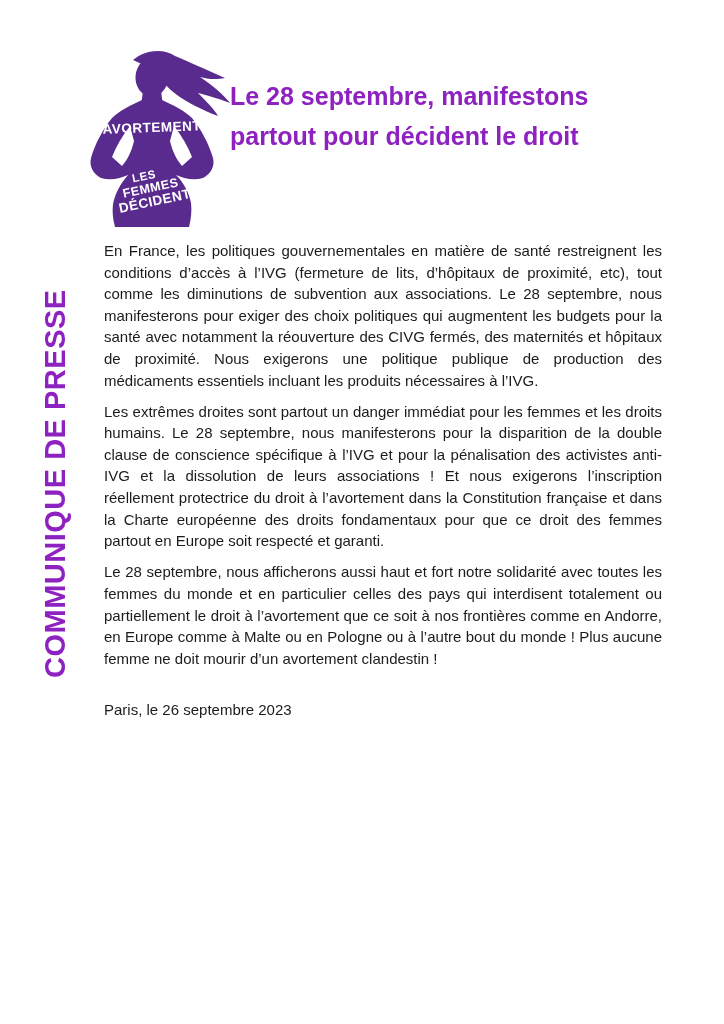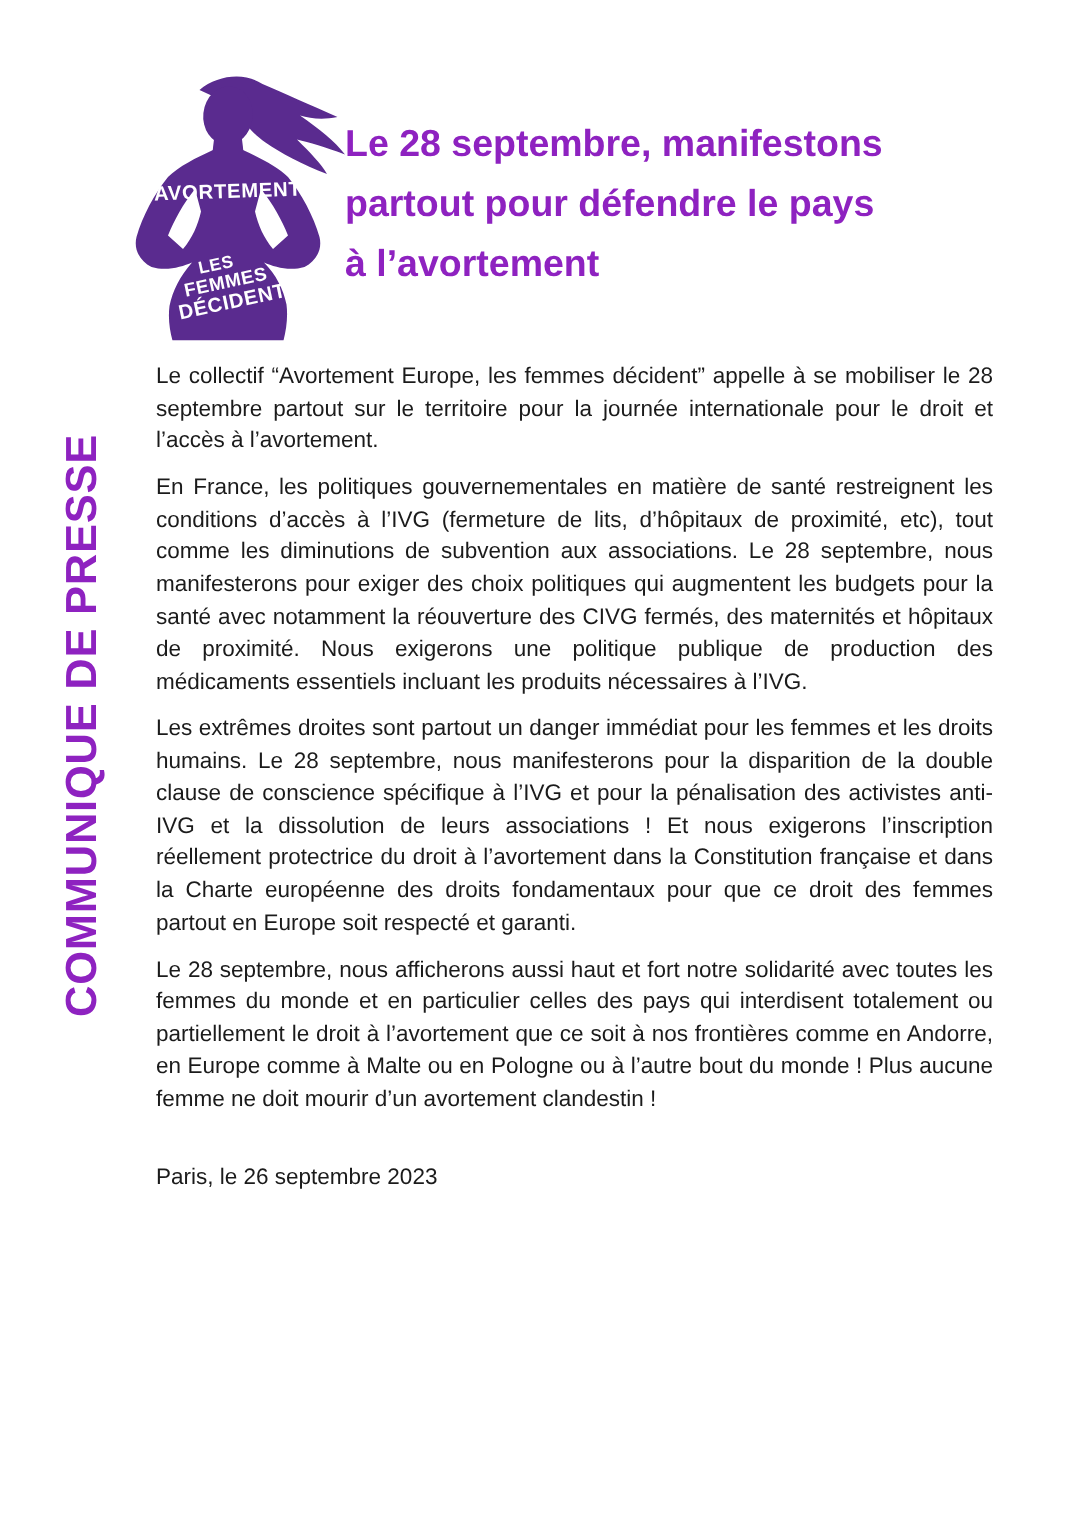--- a/index.html
+++ b/index.html
@@ -126,29 +126,27 @@
       <g transform="rotate(-12 78 140)" fill="#ffffff" text-anchor="middle">
         <text x="74" y="129" font-size="11.5">LES</text>
         <text x="78" y="142" font-size="12.5">FEMMES</text>
         <text x="82" y="156" font-size="13.5">DÉCIDENT!</text>
       </g>
     </svg>
   </div>
 
   <h1 class="title">
     <span class="title-line">Le 28 septembre, manifestons</span>
-    <span class="title-line">partout pour défendre le pays</span>
-    <span class="title-line">à l’avortement</span>
+    <span class="title-line">partout pour décident le droit</span>
   </h1>
 
   <div class="vlabel-wrap">
     <span class="vlabel">COMMUNIQUE DE PRESSE</span>
   </div>
 
   <main class="body-col" style="color: rgb(27, 27, 27);">
-    <p>Le collectif “Avortement Europe, les femmes décident” appelle à se mobiliser le 28 septembre partout sur le territoire pour la journée internationale pour le droit et l’accès à l’avortement.</p>
     <p>En France, les politiques gouvernementales en matière de santé restreignent les conditions d’accès à l’IVG (fermeture de lits, d’hôpitaux de proximité, etc), tout comme les diminutions de subvention aux associations. Le 28 septembre, nous manifesterons pour exiger des choix politiques qui augmentent les budgets pour la santé avec notamment la réouverture des CIVG fermés, des maternités et hôpitaux de proximité. Nous exigerons une politique publique de production des médicaments essentiels incluant les produits nécessaires à l’IVG.</p>
     <p>Les extrêmes droites sont partout un danger immédiat pour les femmes et les droits humains. Le 28 septembre, nous manifesterons pour la disparition de la double clause de conscience spécifique à l’IVG et pour la pénalisation des activistes anti-IVG et la dissolution de leurs associations ! Et nous exigerons l’inscription réellement protectrice du droit à l’avortement dans la Constitution française et dans la Charte européenne des droits fondamentaux pour que ce droit des femmes partout en Europe soit respecté et garanti.</p>
     <p>Le 28 septembre, nous afficherons aussi haut et fort notre solidarité avec toutes les femmes du monde et en particulier celles des pays qui interdisent totalement ou partiellement le droit à l’avortement que ce soit à nos frontières comme en Andorre, en Europe comme à Malte ou en Pologne ou à l’autre bout du monde ! Plus aucune femme ne doit mourir d’un avortement clandestin !</p>
     <p class="dateline">Paris, le 26 septembre 2023</p>
   </main>
 
 </div>
 
 </body></html>

